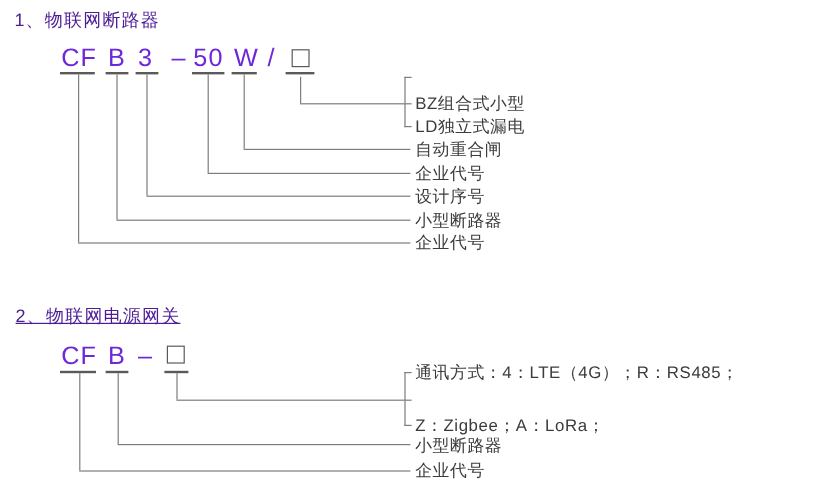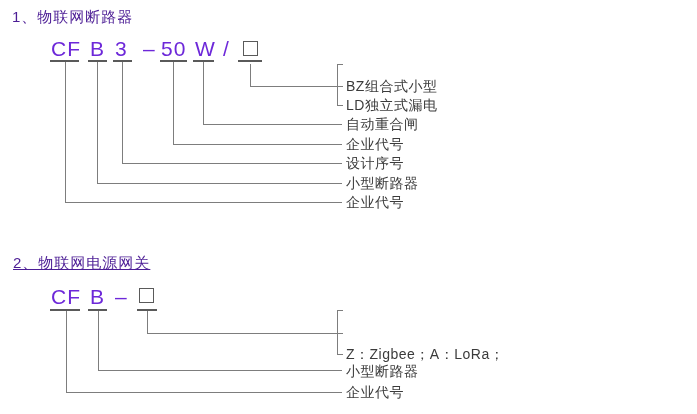--- a/index.html
+++ b/index.html
@@ -94,17 +94,18 @@
   <div class="abs hline" style="left:98px;top:370px;width:244px;"></div>
 
   <div class="abs vline" style="left:147px;top:311px;height:22px;"></div>
   <div class="abs hline" style="left:147px;top:333px;width:190px;"></div>
 
   <div class="abs vline" style="left:337px;top:310px;height:45px;"></div>
   <div class="abs hline" style="left:337px;top:310px;width:6px;"></div>
   <div class="abs hline" style="left:337px;top:333px;width:6px;"></div>
   <div class="abs hline" style="left:337px;top:354px;width:6px;"></div>
 
+  <div class="abs lbl" style="left:346px;top:302px;">通讯方式：4：LTE（4G）；R：RS485；</div>
   <div class="abs lbl" style="left:346px;top:346px;">Z：Zigbee；A：LoRa；</div>
   <div class="abs lbl" style="left:346px;top:363px;">小型断路器</div>
   <div class="abs lbl" style="left:346px;top:384px;">企业代号</div>
 
 </div>
 
 </body></html>

